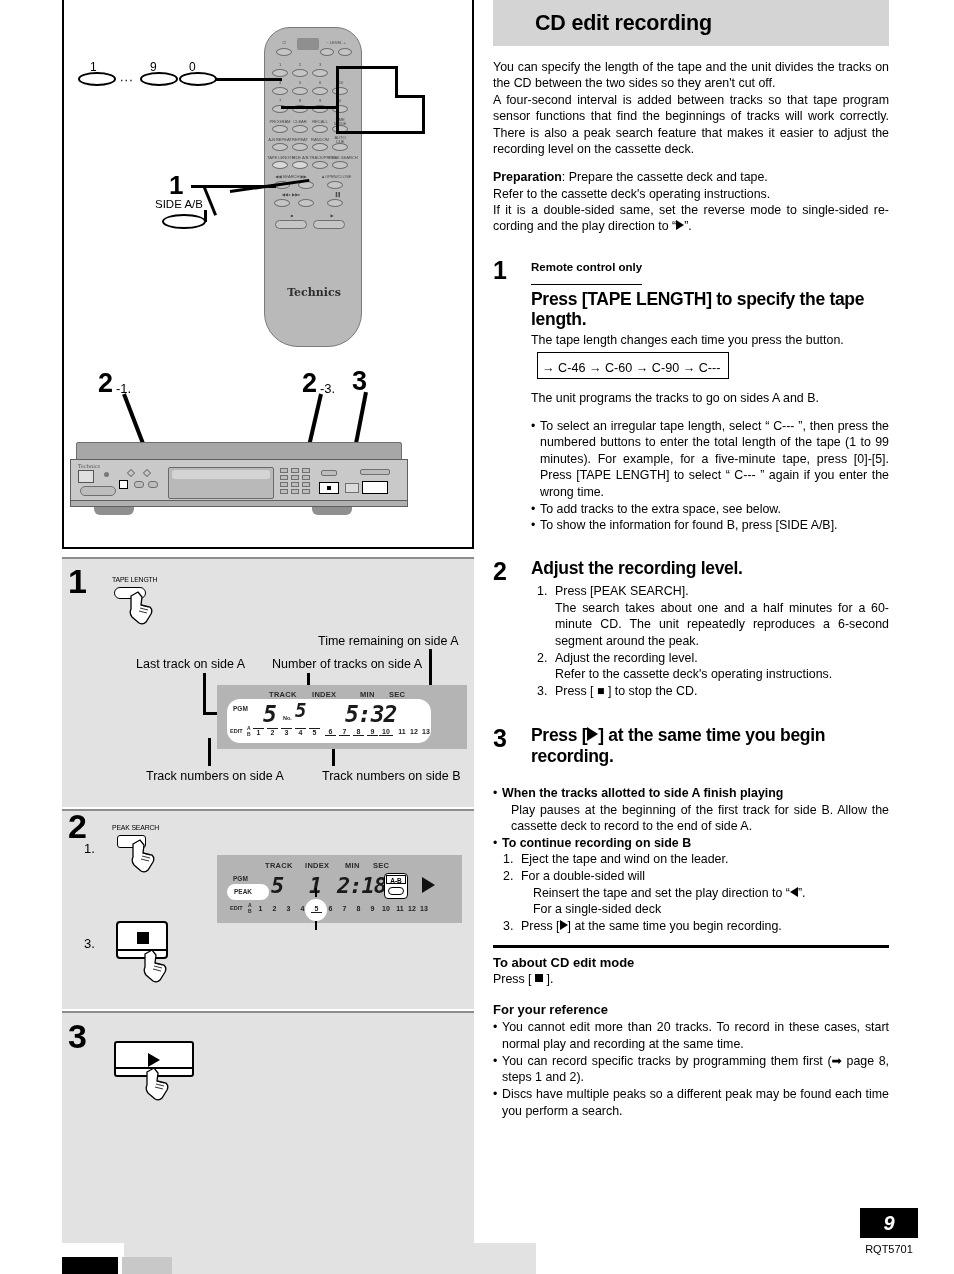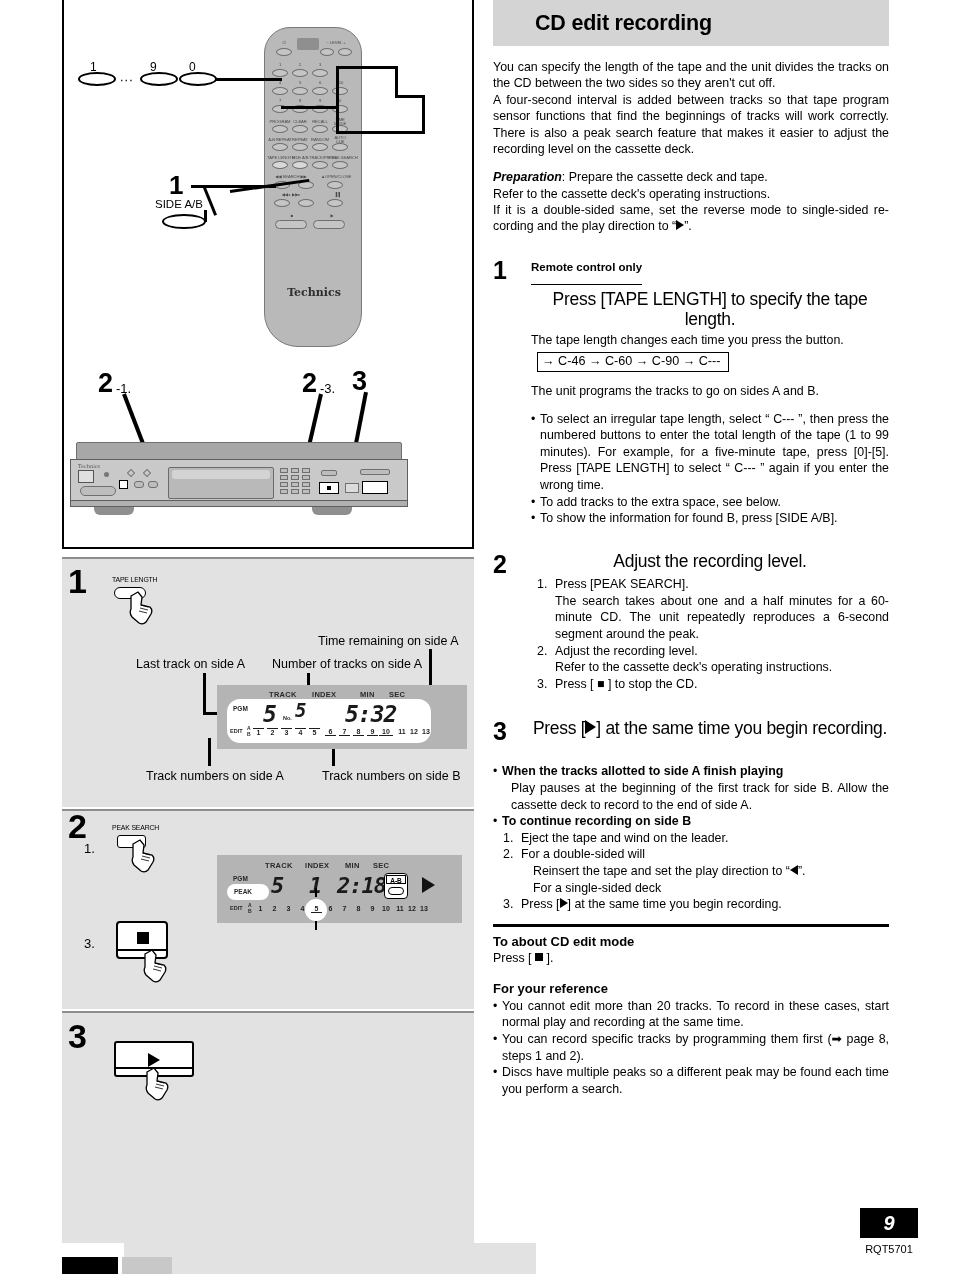--- a/index.html
+++ b/index.html
@@ -137,28 +137,28 @@
     width: 38px; flex: none; padding-top: 1px;
   }
   .numstep .body { flex: 1; }
   .label-underline {
     font-size: 11.5px; font-weight: bold;
     border-bottom: 1.6px solid #000;
     display: inline-block;
     padding-bottom: 11px;
   }
   .head-bold {
-    font-size: 17.5px; font-weight: normal; line-height: 1.16;
-    margin-top: 4px; letter-spacing: -0.3px; text-align: center;
+    font-size: 17.5px; font-weight: bold; line-height: 1.16;
+    margin-top: 4px; letter-spacing: -0.3px;
   }
   .sub-body { font-size: 12.4px; line-height: 1.34; margin-top: 3px; }
   .cycle-box {
     border: 1.4px solid #000;
     display: inline-block;
-    padding: 1px 8px 3px 4px;
+    padding: 8px 8px 3px 4px;
     margin: 3px 0 0 6px;
     font-size: 12.6px;
     position: relative;
   }
   .bullets { margin-top: 11px; }
   .bl { display: flex; font-size: 12.4px; line-height: 1.34; }
   .bl .dot { width: 9px; flex: none; }
   .bl .txt { flex: 1; text-align: justify; }
   .olist { font-size: 12.4px; line-height: 1.34; }
   .oli { display: flex; }
@@ -560,21 +560,21 @@
       <h1>CD edit recording</h1>
     </div>
 
     <div class="body-text" style="margin-top:13px;">
       <div>You can specify the length of the tape and the unit divides the tracks on the CD between the two sides so they aren't cut off.</div>
       <div style="margin-top:0;">A four-second interval is added between tracks so that tape program sensor functions that find the beginnings of tracks will work correctly. There is also a peak search feature that makes it easier to adjust the recording level on the cassette deck.</div>
     </div>
 
     <div class="body-text para">
       <div>
-        <span style="font-weight:bold;font-style:italic;">Preparation</span><span>: Prepare the cassette deck and tape.</span>
+        <span style="font-weight:bold;">Preparation</span><span>: Prepare the cassette deck and tape.</span>
       </div>
       <div>Refer to the cassette deck's operating instructions.</div>
       <div style="text-align:justify;">
         <span>If it is a double-sided same, set the reverse mode to single-sided re-cording and the play direction to “</span><span class="play-tri"></span><span>”.</span>
       </div>
     </div>
 
     <div class="numstep" style="margin-top:22px;">
       <div class="n">1</div>
       <div class="body">

